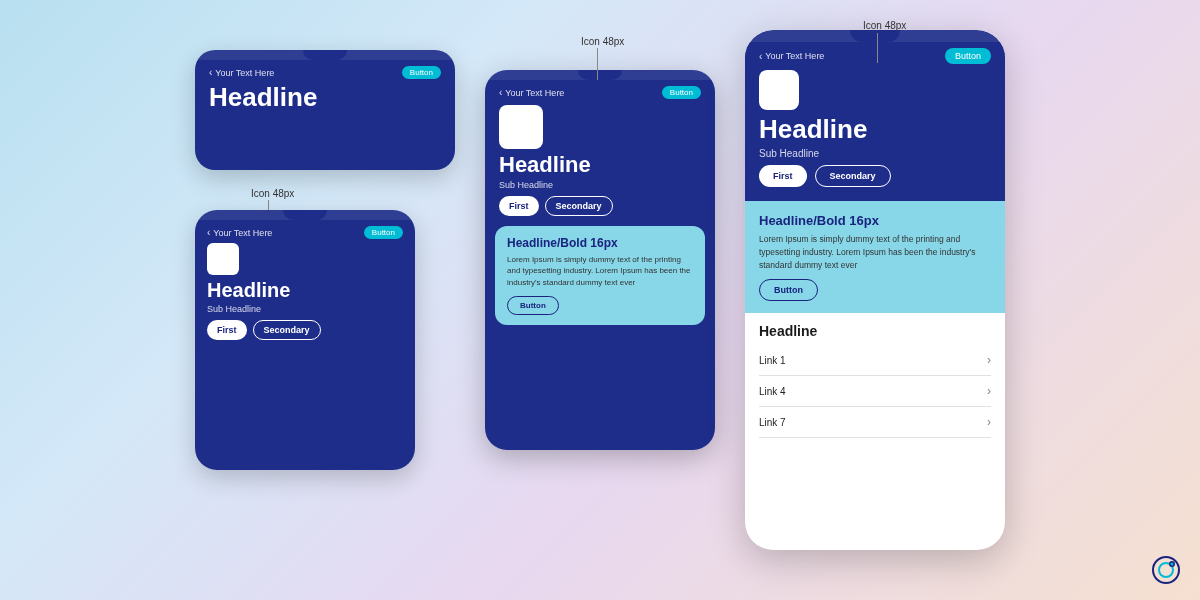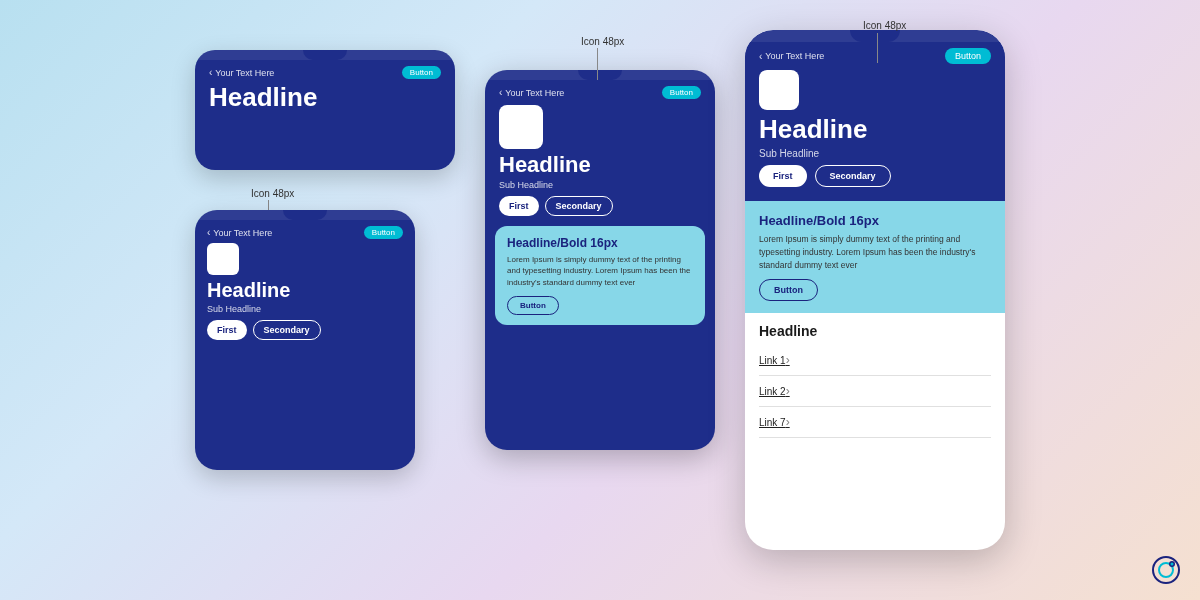--- a/index.html
+++ b/index.html
@@ -379,27 +379,26 @@
 
     .list-headline {
       font-size: 14px;
       font-weight: 700;
       color: #1a1a1a;
       margin-bottom: 6px;
     }
 
     .list-item {
       display: flex;
-      justify-content: flex-start;
+      justify-content: space-between;
       align-items: center;
       padding: 8px 0;
       border-bottom: 1px solid #e0e0e0;
       font-size: 10px;
       color: #222;
-      text-decoration: underline;
     }
 
     .list-chevron {
       color: #888;
       font-size: 12px;
     }
 
     
     .logo-mark {
       position: absolute;
@@ -542,21 +541,21 @@
         <button class="tall-btn-outline-dark">Button</button>
       </div>
 
       <div class="list-section">
         <div class="list-headline">Headline</div>
         <div class="list-item">
           <span>Link 1</span>
           <span class="list-chevron">›</span>
         </div>
         <div class="list-item">
-          <span>Link 2</span>
+          <span>Link 4</span>
           <span class="list-chevron">›</span>
         </div>
         <div class="list-item">
           <span>Link 7</span>
           <span class="list-chevron">›</span>
         </div>
       </div>
     </div>
   </div>
 

